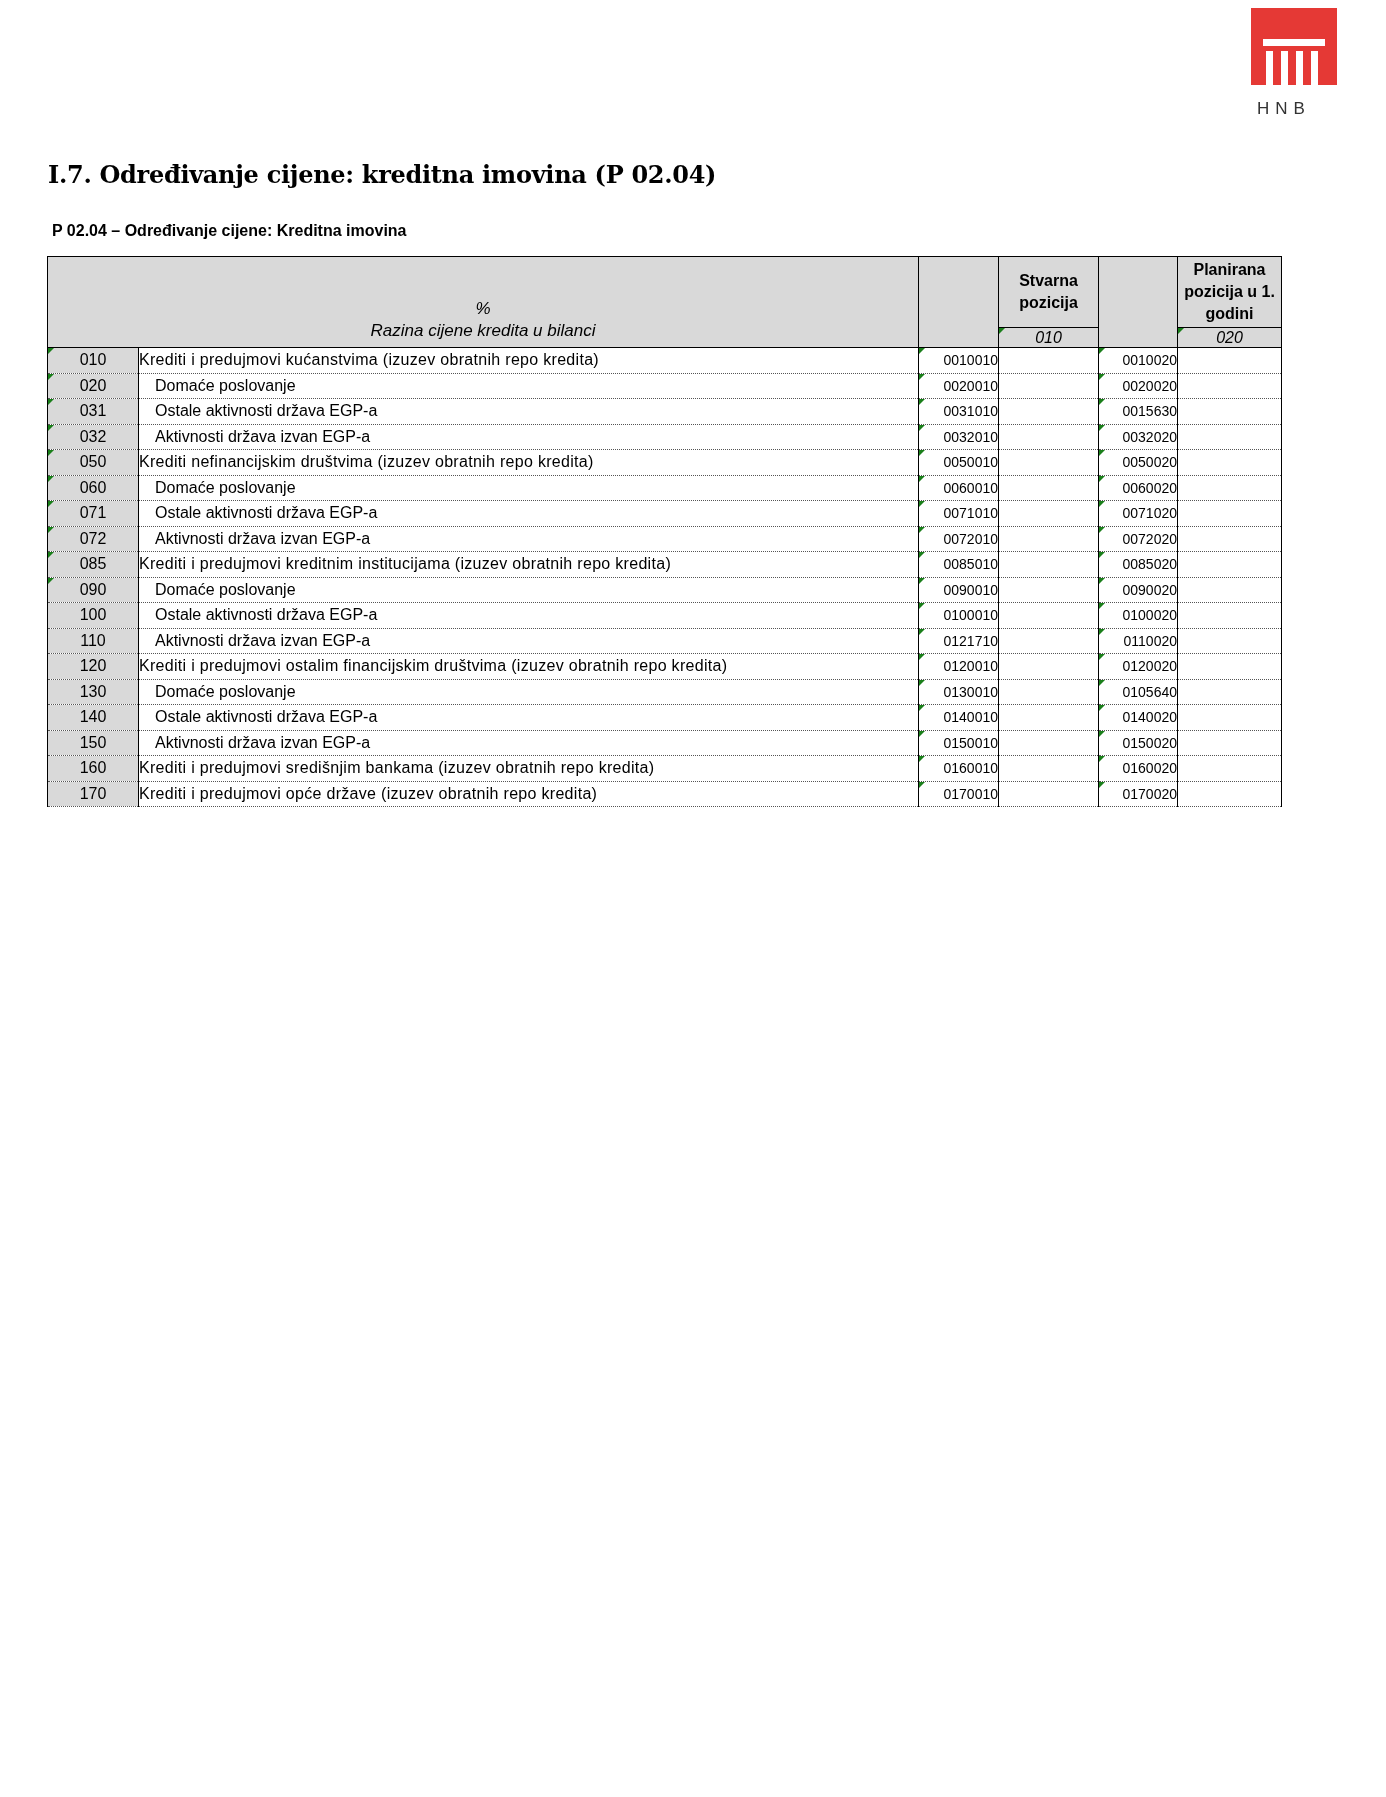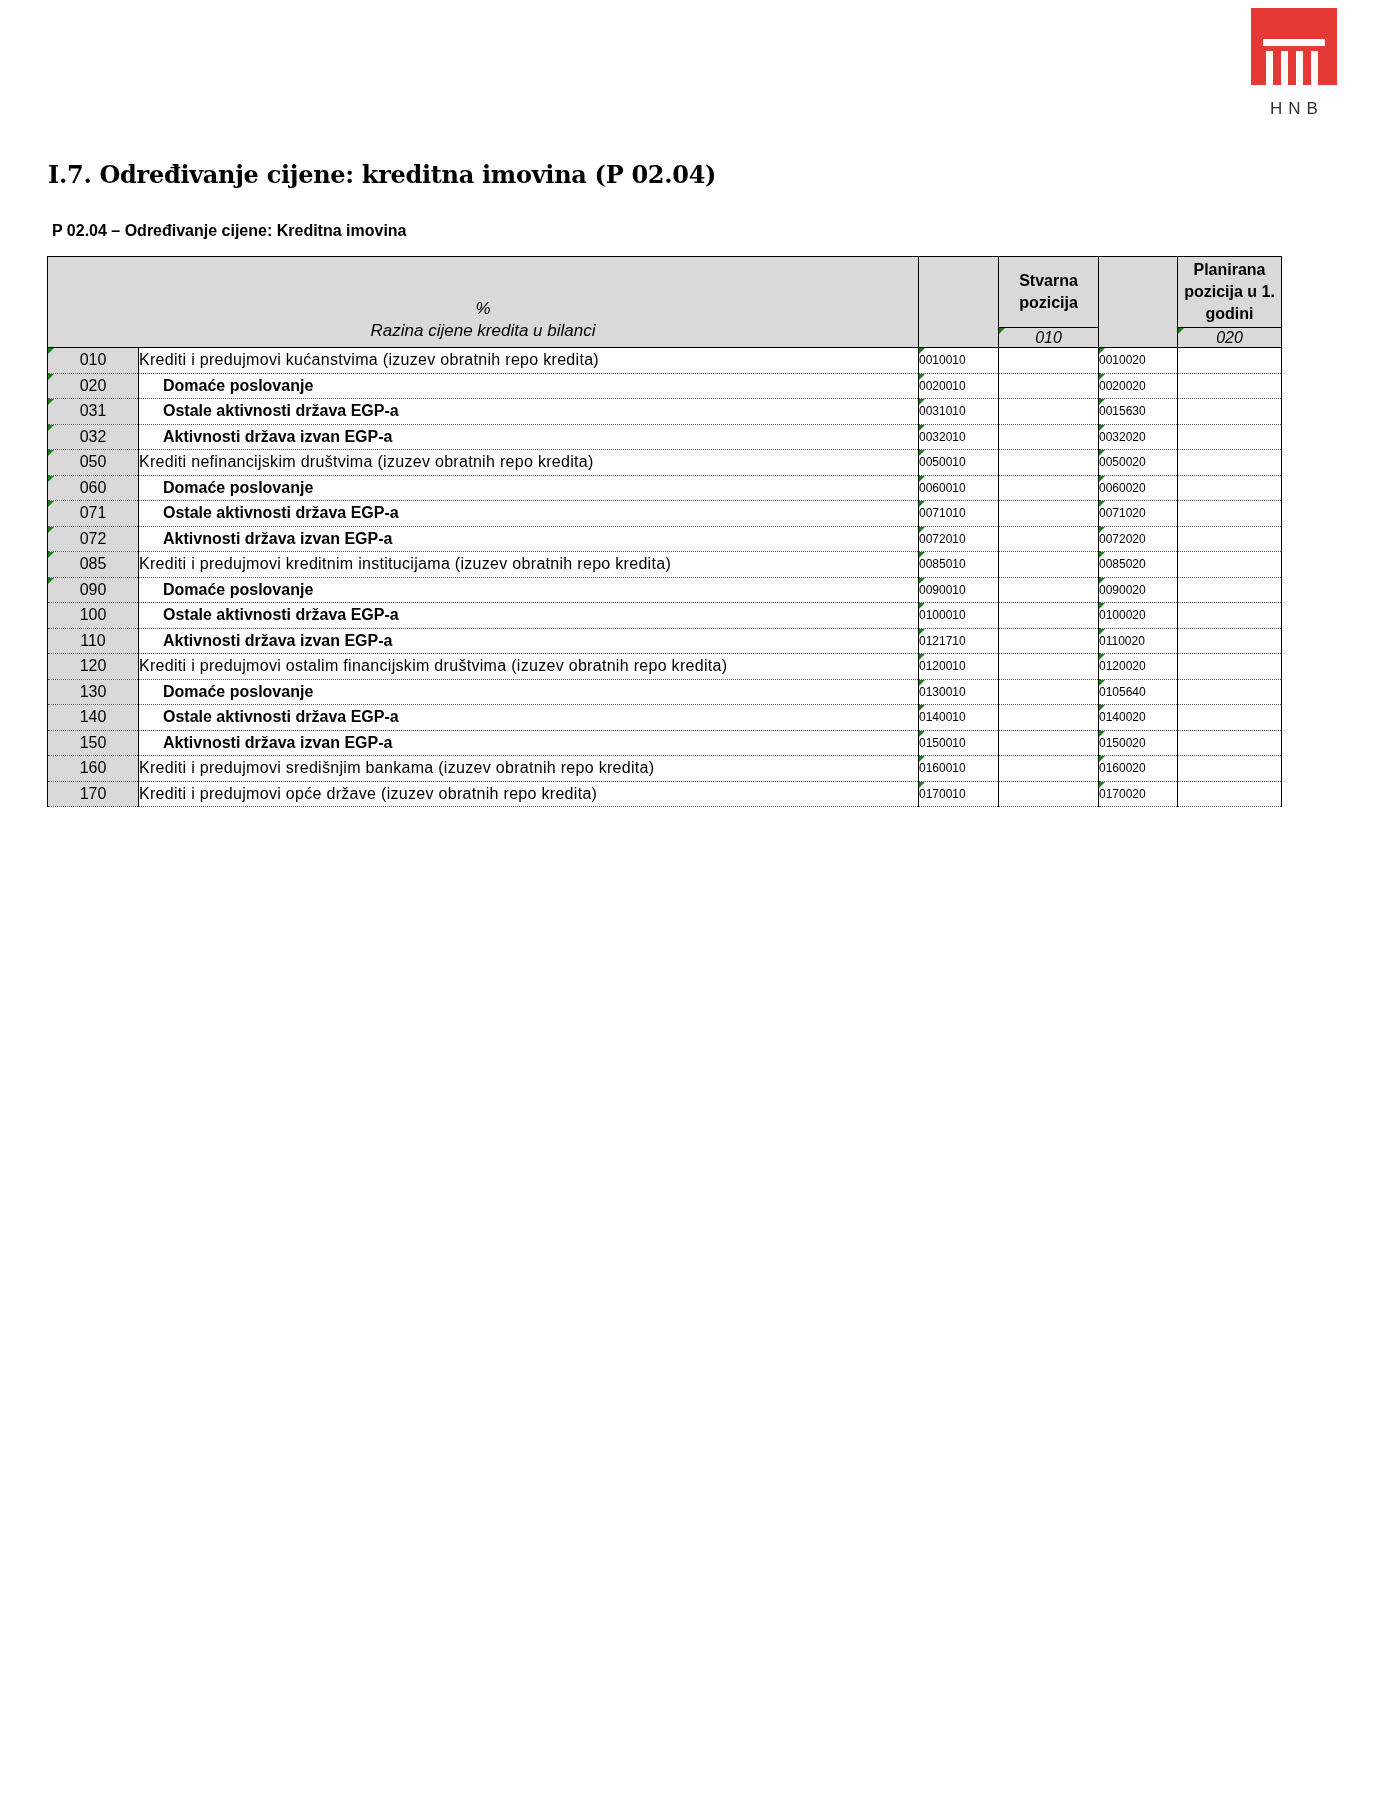--- a/index.html
+++ b/index.html
@@ -3,38 +3,38 @@
 <meta charset="utf-8">
 <style>
   * { box-sizing: border-box; margin: 0; padding: 0; }
   html, body { width: 1386px; height: 1797px; background: #ffffff; }
   body { position: relative; font-family: "Liberation Sans", sans-serif; color: #000; }
 
   .logo { position: absolute; left: 1251px; top: 8px; width: 86px; height: 106px; }
   .logo-box { position: absolute; left: 0; top: 0; width: 86px; height: 77px; background: #e53935; }
   .logo-bar { position: absolute; left: 12px; top: 31px; width: 62px; height: 7px; background: #fff; }
   .logo-col { position: absolute; top: 43px; width: 7px; height: 34px; background: #fff; }
-  .logo-text { position: absolute; left: 0; top: 91px; width: 86px; text-align: center; font-size: 17px; letter-spacing: 6px; color: #333; padding-left: 6px; }
+  .logo-text { position: absolute; left: 0; top: 91px; width: 86px; text-align: left; font-size: 17px; letter-spacing: 6px; color: #333; padding-left: 6px; }
 
   .page-title { position: absolute; left: 48px; top: 160px; font-family: "DejaVu Serif", serif; font-weight: bold; font-size: 24px; letter-spacing: -0.3px; text-align: center; }
   .table-title { position: absolute; left: 52px; top: 222px; font-size: 16px; font-weight: bold; text-align: right; }
 
   table.grid { position: absolute; left: 47px; top: 256px; border-collapse: collapse; table-layout: fixed; width: 1234px; font-size: 16px; }
   table.grid td, table.grid th { border: 1.5px solid #000; }
   .hdr { background: #d9d9d9; font-weight: bold; text-align: center; vertical-align: middle; font-size: 16px; line-height: 22px; }
   .hdr-main { background: #d9d9d9; text-align: center; font-weight: normal; font-style: italic; font-size: 17px; line-height: 22px; padding-top: 36px; vertical-align: middle; }
   .hdr-code { background: #d9d9d9; font-style: italic; font-weight: normal; text-align: center; height: 20px; font-size: 16px; position: relative; }
   .hdr-blank { background: #d9d9d9; }
 
   tr.row td { height: 25.5px; border-top: 1px dotted #555; border-bottom: 1px dotted #555; padding: 0; }
   td.num { background: #d9d9d9; text-align: center; font-size: 16px; position: relative; padding-top: 0; }
   td.label { padding-left: 4px; font-size: 16px; white-space: nowrap; }
-  td.label.sub { padding-left: 24px; font-weight: bold; }
+  td.label.sub { padding-left: 16px; }
   td.label.bold { font-weight: normal; letter-spacing: 0.3px; }
-  td.code { font-size: 12px; padding-left: 2px; position: relative; }
+  td.code { font-size: 14px; padding-left: 2px; position: relative; text-align: right; }
   td.val { }
   .mark { position: absolute; left: 0; top: 0; width: 0; height: 0; border-top: 6px solid #1a7f1a; border-right: 6px solid transparent; }
 </style>
 </head>
 <body>
 
 <div class="logo">
   <div class="logo-box">
     <div class="logo-bar"></div>
     <div class="logo-col" style="left:15px"></div>

